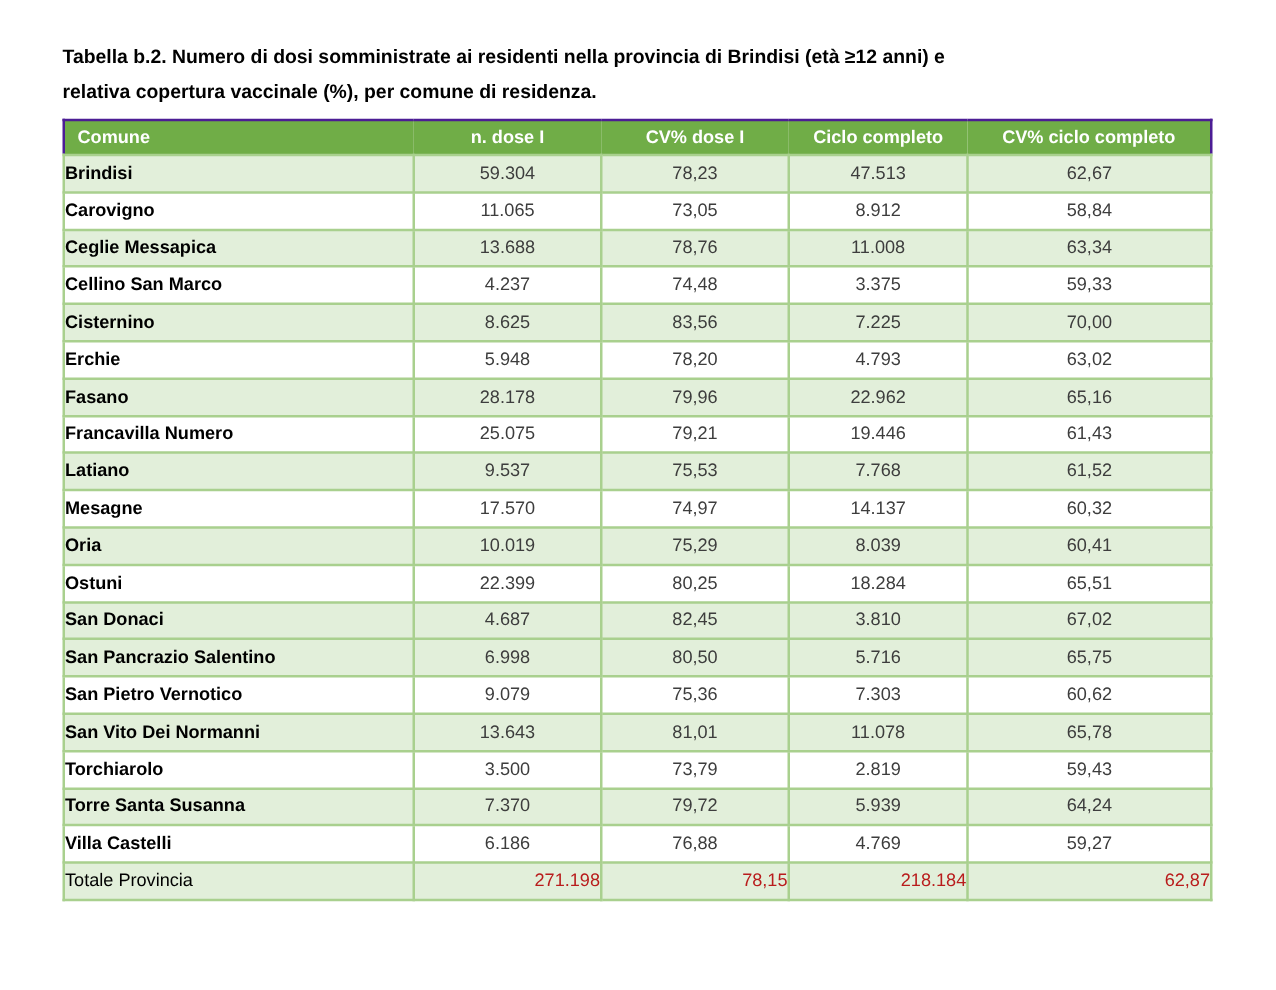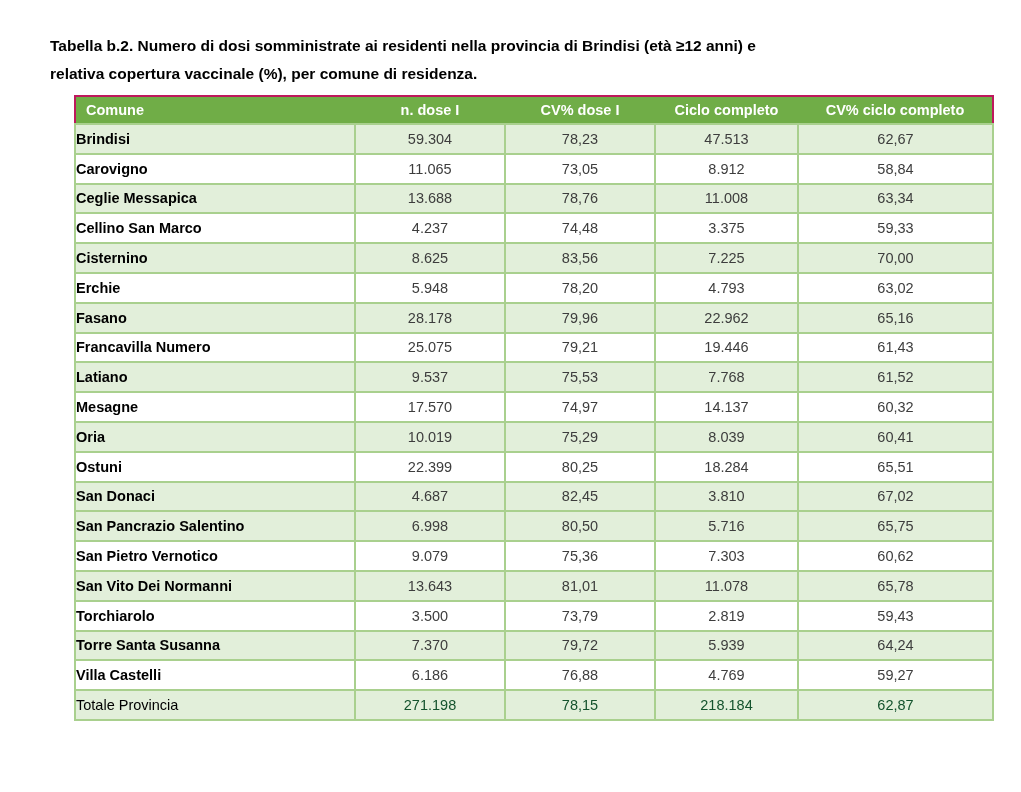--- a/index.html
+++ b/index.html
@@ -25,22 +25,21 @@
     line-height: 28px;
     color: #000000;
     margin-bottom: 7px;
     width: 925px;
     white-space: nowrap;
   }
   table.data-table {
     border-collapse: collapse;
     table-layout: fixed;
     width: 918px;
-    border: 2px solid #be185d;
-    margin-left: 24px;
+    border: 2px solid #4c1d95;
   }
   table.data-table th {
     background: #70AD47;
     color: #ffffff;
     font-weight: bold;
     font-size: 14.5px;
     height: 26px;
     padding: 0;
     border: 0;
     text-align: center;
@@ -68,21 +67,22 @@
     text-align: center;
     color: #3d3d3d;
   }
   tr.alt td {
     background: #E2EFDA;
   }
   tr.total td {
     font-weight: normal;
   }
   tr.total td.num {
-    color: #14532d;
+    color: #b91c1c;
+    text-align: right;
   }
 </style>
 </head>
 <body>
 
 <div class="page">
   <div class="caption">
     <div>Tabella b.2. Numero di dosi somministrate ai residenti nella provincia di Brindisi (età ≥12 anni) e</div>
     <div>relativa copertura vaccinale (%), per comune di residenza.</div>
   </div>

